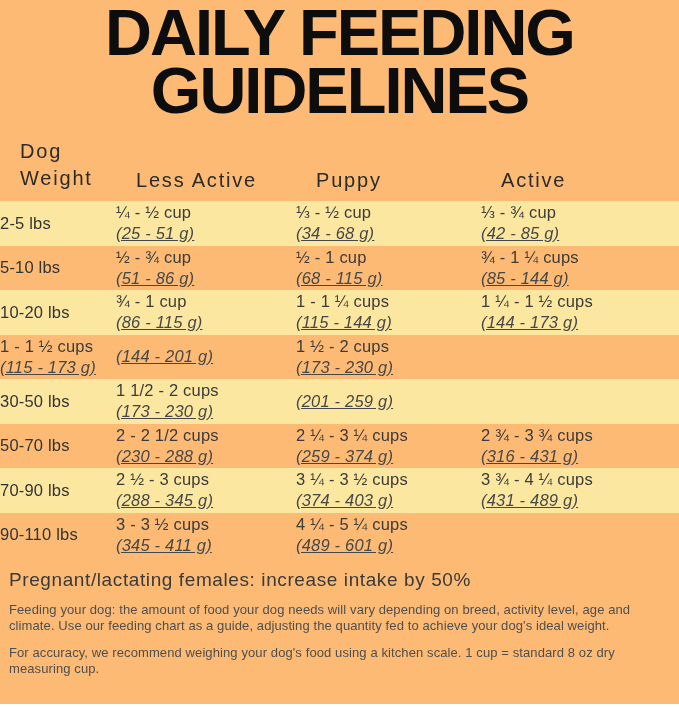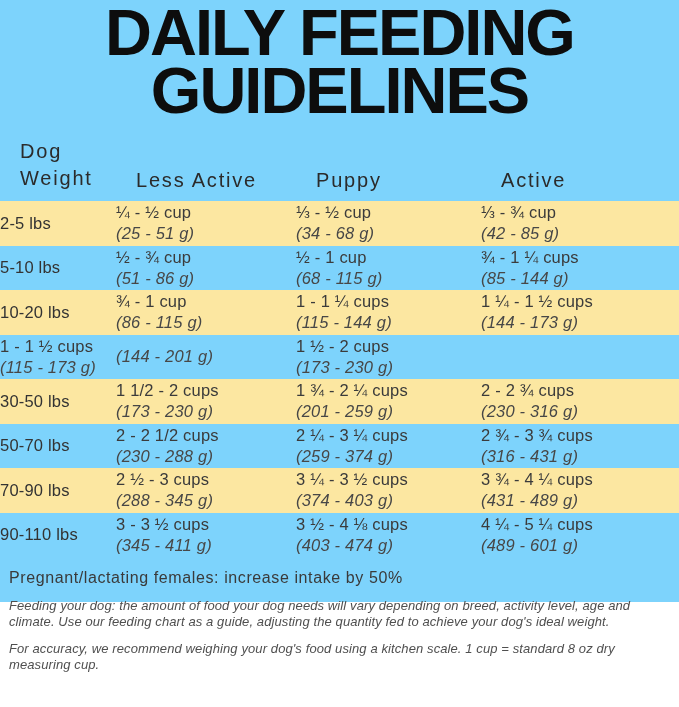--- a/index.html
+++ b/index.html
@@ -2,21 +2,21 @@
 <html style="--yellow: #fce7a1;"><head>
 <meta charset="utf-8">
 <style>
   html, body { margin: 0; padding: 0; background: #ffffff; }
   body {
     width: 679px; height: 707px;
     font-family: "Liberation Sans", sans-serif;
     color: #3d3d3d;
     overflow: hidden;
   }
-  .page { position: relative; width: 679px; height: 602px; background: #7dd3fc; }
+  .page { position: relative; width: 679px; height: 704px; background: #fdba74; }
 
   
   .title {
     padding-top: 4px;
     text-align: center;
     font-weight: 900;
     font-size: 65px;
     line-height: 58px;
     letter-spacing: -2px;
     color: #0d0d0d;
@@ -41,39 +41,38 @@
   .tbody { margin-top: 9px; }
   .trow {
     display: grid;
     grid-template-columns: 116px 180px 185px 1fr;
     align-items: center;
     height: 44.5px;
     box-sizing: border-box;
   }
   .trow:nth-child(odd) { background: var(--yellow, #fce7a1); }
   .cell { font-size: 16.5px; letter-spacing: 0.2px; color: #3b3b3b; line-height: 21px; }
-  .cell .grams { font-style: italic; color: #474747; }
+  .cell .grams { font-style: italic; color: #474747; text-decoration: underline; }
   .cw { color: #333; }
 
   
   .notes { padding-left: 9px; }
   .pregnant {
     margin-top: 12px;
-    font-size: 16px;
+    font-size: 19px;
     letter-spacing: 0.6px;
     color: #3a3a3a;
   }
   .para {
     margin-top: 11px;
     width: 666px;
     font-size: 13px;
     line-height: 1.23;
     letter-spacing: 0.1px;
     color: #4f4f4f;
-    font-style: italic;
   }
 </style>
 </head>
 <body>
 
 <div class="page">
 
   <div class="title">
     <div>DAILY FEEDING</div>
     <div>GUIDELINES</div>
@@ -153,26 +152,21 @@
       </div>
     </div>
 
     <div class="trow">
       <div class="cell cw">30-50 lbs</div>
       <div class="cell">
         <div class="cups">1 1/2 - 2 cups</div>
         <div class="grams">(173 - 230 g)</div>
       </div>
       <div class="cell">
-        <div class="cups">1 ¾ - 2 ¼ cups</div>
         <div class="grams">(201 - 259 g)</div>
-      </div>
-      <div class="cell">
-        <div class="cups">2 - 2 ¾ cups</div>
-        <div class="grams">(230 - 316 g)</div>
       </div>
     </div>
 
     <div class="trow">
       <div class="cell cw">50-70 lbs</div>
       <div class="cell">
         <div class="cups">2 - 2 1/2 cups</div>
         <div class="grams">(230 - 288 g)</div>
       </div>
       <div class="cell">
@@ -199,24 +193,20 @@
         <div class="cups">3 ¾ - 4 ¼ cups</div>
         <div class="grams">(431 - 489 g)</div>
       </div>
     </div>
 
     <div class="trow">
       <div class="cell cw">90-110 lbs</div>
       <div class="cell">
         <div class="cups">3 - 3 ½ cups</div>
         <div class="grams">(345 - 411 g)</div>
-      </div>
-      <div class="cell">
-        <div class="cups">3 ½ - 4 ⅛ cups</div>
-        <div class="grams">(403 - 474 g)</div>
       </div>
       <div class="cell">
         <div class="cups">4 ¼ - 5 ¼ cups</div>
         <div class="grams">(489 - 601 g)</div>
       </div>
     </div>
 
 
   </div>
 

